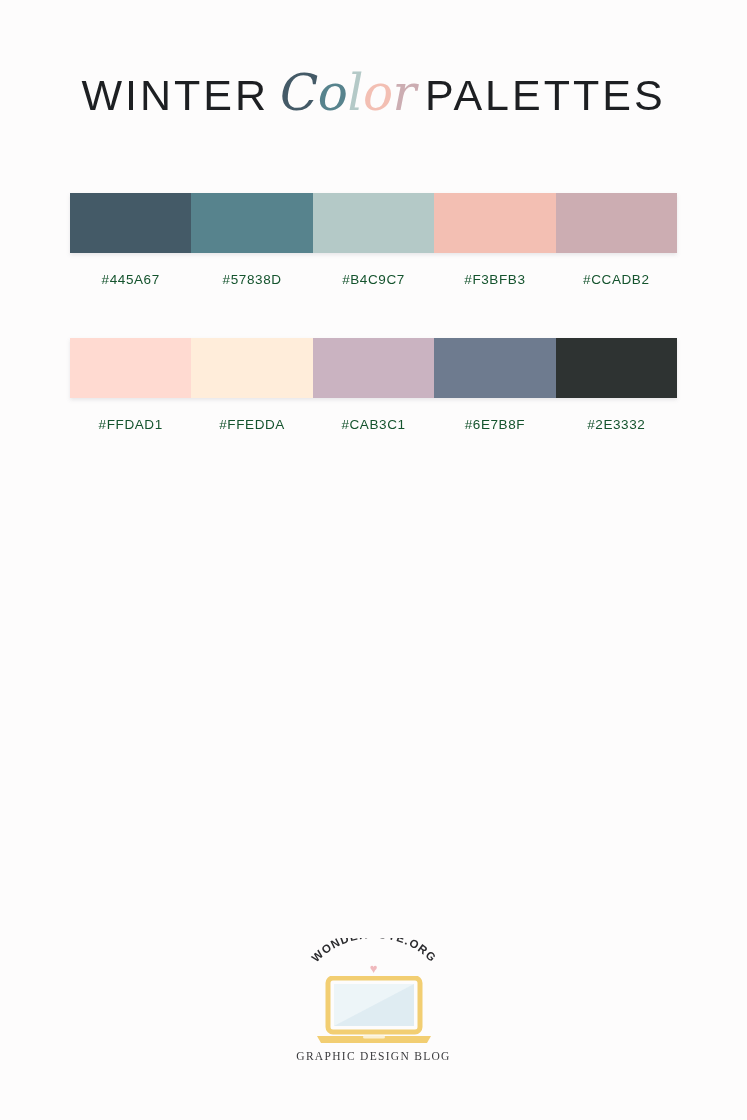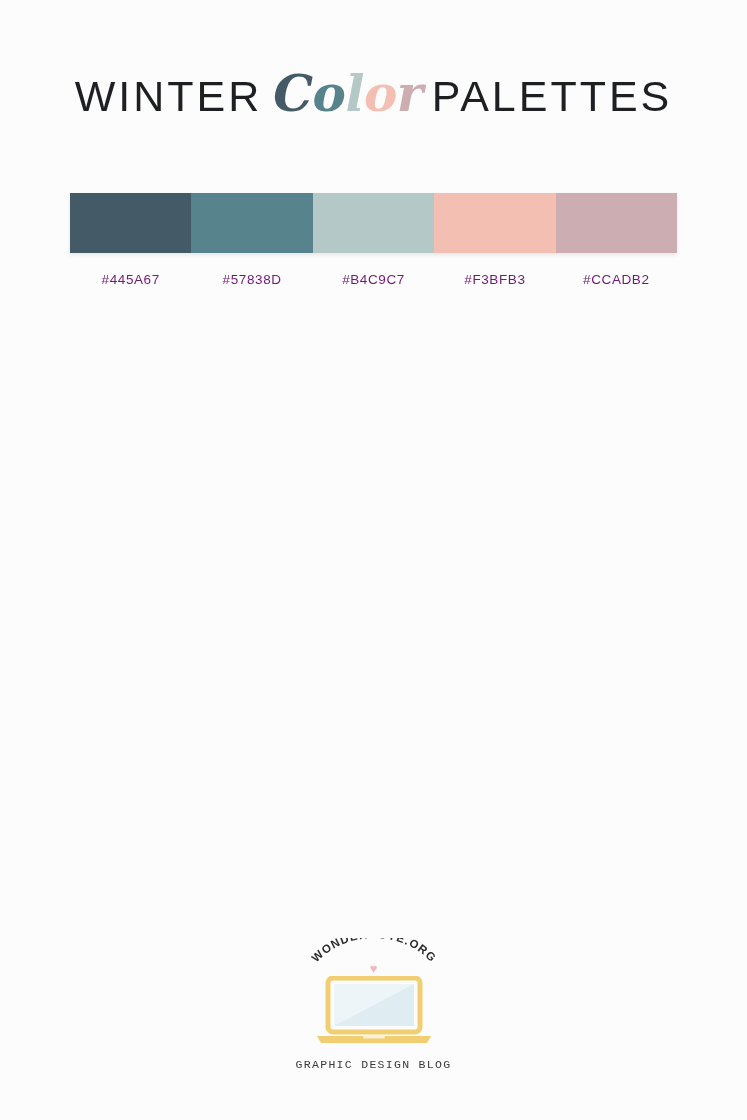--- a/index.html
+++ b/index.html
@@ -29,21 +29,21 @@
     font-size: 43px;
     font-weight: 300;
     letter-spacing: 3.0px;
     color: #1d1f22;
     vertical-align: baseline;
   }
   .title-script {
     font-family: "DejaVu Serif", serif;
     font-style: italic;
     font-size: 50px;
-    font-weight: 700;
+    font-weight: 400;
     letter-spacing: -0.5px;
     vertical-align: baseline;
     margin: 0 9px 0 11px;
   }
   .title-script span { display: inline; }
 
   
   .palettes {
     position: absolute;
     top: 193px;
@@ -70,21 +70,21 @@
     width: 607px;
     margin-top: 19px;
   }
   .swatch-label {
     flex: 1 1 0;
     text-align: center;
     font-family: "Liberation Sans", sans-serif;
     font-size: 13.5px;
     font-weight: 400;
     letter-spacing: 0.6px;
-    color: #701a75;
+    color: #14532d;
   }
 
   
   .footer {
     position: absolute;
     top: 938px;
     left: 0;
     width: 747px;
     text-align: center;
   }
@@ -119,22 +119,22 @@
   }
   .logo-laptop {
     position: absolute;
     top: 38px;
     left: 50%;
     transform: translateX(-50%);
     width: 118px;
     height: 70px;
   }
   .footer-tagline {
-    margin-top: 12px;
-    font-family: Liberation Mono, monospace;
+    margin-top: 4px;
+    font-family: Liberation Serif, serif;
     font-size: 11.5px;
     font-weight: 400;
     letter-spacing: 1.3px;
     color: #3a3a3d;
   }
 </style>
 </head>
 <body>
 
 <div class="title-wrap">
@@ -151,20 +151,36 @@
         <div class="swatch" style="background: rgb(204, 173, 178);"></div>
       </div>
       <div class="label-strip">
         <div class="swatch-label">#445A67</div>
         <div class="swatch-label">#57838D</div>
         <div class="swatch-label">#B4C9C7</div>
         <div class="swatch-label">#F3BFB3</div>
         <div class="swatch-label">#CCADB2</div>
       </div>
     </div>
+    <div class="palette-row">
+      <div class="swatch-strip">
+        <div class="swatch" style="background: rgb(255, 218, 209);"></div>
+        <div class="swatch" style="background: rgb(255, 237, 218);"></div>
+        <div class="swatch" style="background: rgb(202, 179, 193);"></div>
+        <div class="swatch" style="background: rgb(110, 123, 143);"></div>
+        <div class="swatch" style="background: rgb(46, 51, 50);"></div>
+      </div>
+      <div class="label-strip">
+        <div class="swatch-label">#FFDAD1</div>
+        <div class="swatch-label">#FFEDDA</div>
+        <div class="swatch-label">#CAB3C1</div>
+        <div class="swatch-label">#6E7B8F</div>
+        <div class="swatch-label">#2E3332</div>
+      </div>
+    </div>
   </div>
 
 <div class="footer">
   <div class="logo-mark">
 
     <svg class="logo-arc" viewBox="0 0 160 62">
       <defs>
         <path id="arcPath" d="M 10,58 A 70,58 0 0 1 150,58" fill="none"></path>
       </defs>
       <text>

